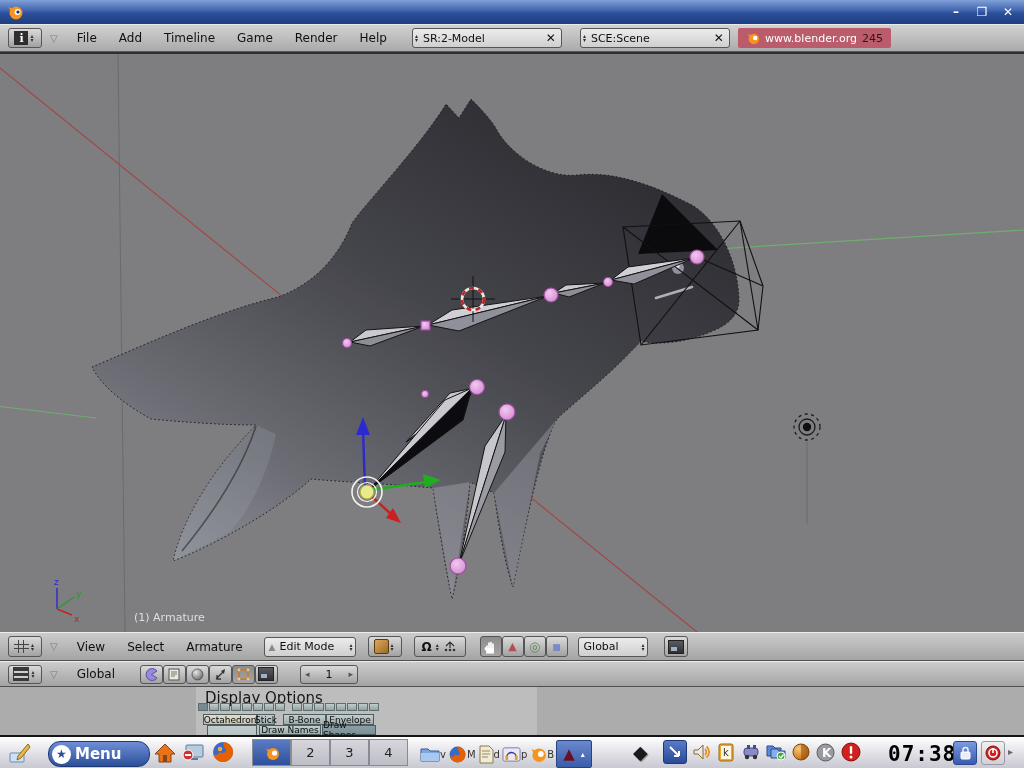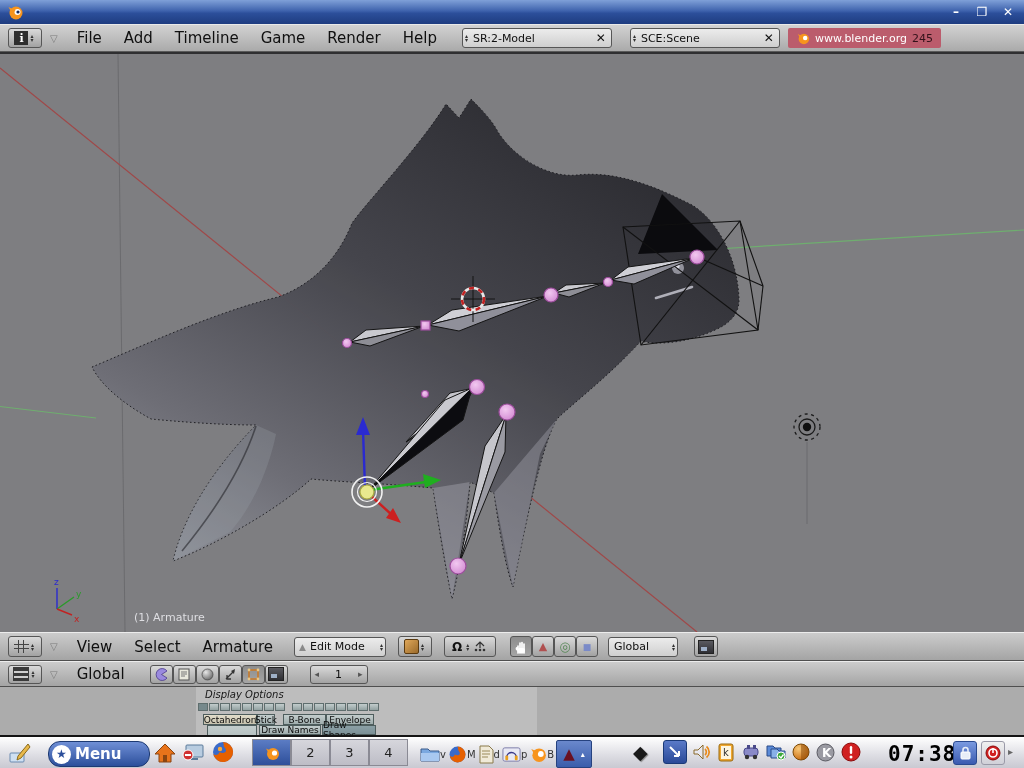--- a/index.html
+++ b/index.html
@@ -14,42 +14,42 @@
   .titlebar .title{position:absolute;left:0;right:0;text-align:center;color:#fff;
     font-weight:bold;font-size:12px;text-shadow:1px 1px 1px #13264f;}
   .winbtn{width:20px;height:16px;color:#fff;font-weight:bold;font-size:12px;
     text-align:center;line-height:16px;cursor:default;}
   
   .menubar{left:0;top:24px;width:1024px;height:28px;
     background:linear-gradient(#d2d2d2,#aaaaaa);
     border-top:1px solid #e9e9e9;border-bottom:1px solid #5a5a5a;
     display:flex;align-items:center;box-sizing:border-box;}
   .sep-dark{left:0;top:52px;width:1024px;height:2px;background:#2f2f31;}
-  .menuitem{padding:0 11px;font-size:15px;color:#101010;}
+  .menuitem{padding:0 11px;font-size:12px;color:#101010;}
   .btn{background:linear-gradient(#dadada,#a2a2a2);border:1px solid #565656;border-radius:3px;
     display:inline-flex;align-items:center;justify-content:center;box-sizing:border-box;}
   .btn.pressed{background:linear-gradient(#8d8d8d,#a5a5a5);}
   .field{background:linear-gradient(#ececec,#cfcfcf);border:1px solid #565656;border-radius:3px;
     display:flex;align-items:center;box-sizing:border-box;font-size:11px;color:#101010;}
   .stepper{display:inline-flex;flex-direction:column;line-height:4px;font-size:6px;color:#333;
     padding:0 2px;}
   .xbtn{font-weight:bold;font-size:12px;color:#101010;padding:0 5px;}
   .collapse{color:#7c7c7c;font-size:10px;margin:0 8px;}
   
   .viewport{left:0;top:54px;width:1024px;height:578px;background:#7e7e81;}
   .vp-label{color:#dedee2;font-size:11px;}
   
   .areahdr{left:0;width:1024px;background:linear-gradient(#cccccc,#a4a4a4);
     border-top:1px solid #ececec;border-bottom:1px solid #4f4f4f;box-sizing:border-box;
     display:flex;align-items:center;}
   .vphdr{top:632px;height:29px;}
   .bthdr{top:661px;height:26px;}
   .btcontent{left:0;top:687px;width:1024px;height:48px;background:#acacac;}
   .panelbg{left:196px;top:687px;width:341px;height:48px;background:#bdbdbd;}
-  .ptitle{font-size:10px;color:#161616;font-style:italic;}
+  .ptitle{font-size:15px;color:#161616;}
   .laybtn{width:10px;height:8px;background:linear-gradient(#c2cccc,#93a2a2);
     border:1px solid #5f6e6e;display:inline-block;box-sizing:border-box;margin-right:1px;}
   .laybtn.on{background:#76898c;}
   .tealbtn{background:linear-gradient(#c3cdcd,#9fadad);border:1px solid #4e5d5d;
     font-size:9px;color:#0c0c0c;display:flex;align-items:center;justify-content:center;
     box-sizing:border-box;}
   .tealbtn.lit{background:linear-gradient(#e2ddcb,#c7c2ae);}
   .tealbtn.on{background:linear-gradient(#8ba0a6,#7b9096);}
   
   .tbsep{left:0;top:735px;width:1024px;height:2px;background:#141414;}

